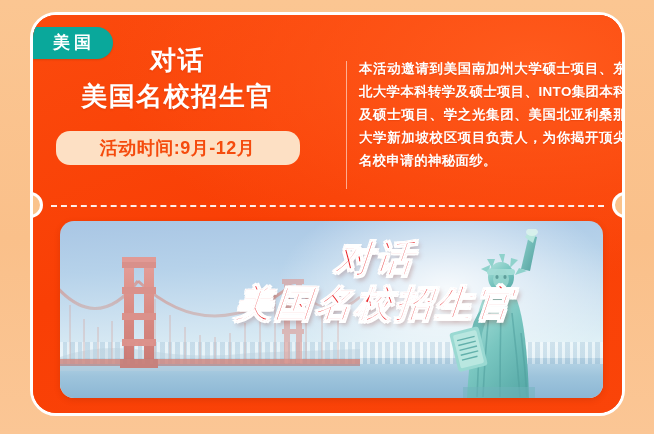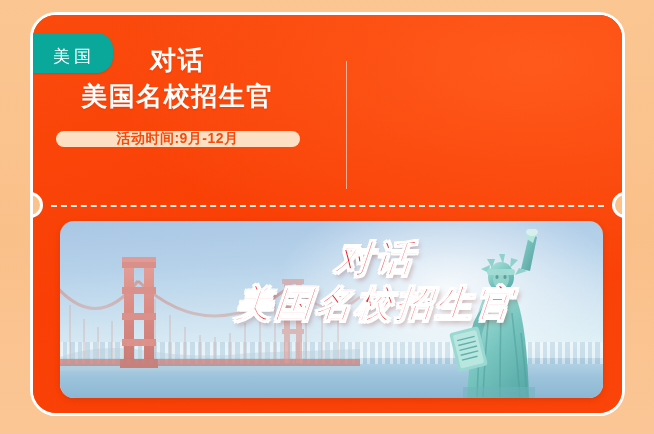--- a/index.html
+++ b/index.html
@@ -57,27 +57,27 @@
   
   #header{
     position:absolute;
     left:0; top:0; right:0; height:190px;
     z-index:4;
   }
 
   
   #country-badge{
     position:absolute;
-    left:0; top:18px;
+    left:0; top:12px;
     min-width:76px;
-    padding:13px 18px 6px 20px;
+    padding:5px 18px 6px 20px;
     background:#0aa89b;
     color:#ffffff;
     font-size:17px;
-    font-weight:normal;
+    font-weight:bold;
     letter-spacing:4px;
     border-radius:0 16px 16px 0;
     line-height:1.25;
     box-shadow:0 1px 2px rgba(0,0,0,.12);
   }
 
   
   #header-left{
     position:absolute;
     left:6px; top:28px; width:277px;
@@ -88,25 +88,25 @@
     font-weight:bold;
     font-size:26px;
     line-height:1.38;
     letter-spacing:1.5px;
     text-shadow:0 1px 2px rgba(150,30,0,.22);
   }
   #main-title .l2{ display:block; }
   #time-pill{
     margin:16px auto 0;
     width:244px;
-    height:16px;
+    height:34px;
     background:#fde0c4;
     border-radius:14px;
     color:#f54b0d;
-    font-size:14px;
+    font-size:18px;
     font-weight:bold;
     letter-spacing:.5px;
     display:flex;
     align-items:center;
     justify-content:center;
   }
 
   
   #col-divider{
     position:absolute;
@@ -223,20 +223,23 @@
     <div id="header-left">
       <div id="main-title">
         <span>对话</span>
         <span class="l2">美国名校招生官</span>
       </div>
       <div id="time-pill">活动时间:9月-12月</div>
     </div>
 
     <div id="col-divider"></div>
 
+    <div id="header-right">
+      <p id="intro-paragraph">本活动邀请到美国南加州大学硕士项目、东北大学本科转学及硕士项目、INTO集团本科及硕士项目、学之光集团、美国北亚利桑那大学新加坡校区项目负责人，为你揭开顶尖名校申请的神秘面纱。</p>
+    </div>
   </div>
 
   <div id="notch-left" class="notch"></div>
   <div id="notch-right" class="notch"></div>
   <div id="dashed-divider"></div>
 
   <div id="banner">
     <div id="sky"></div>
     <div id="sun-haze"></div>
     <div id="water"></div>

